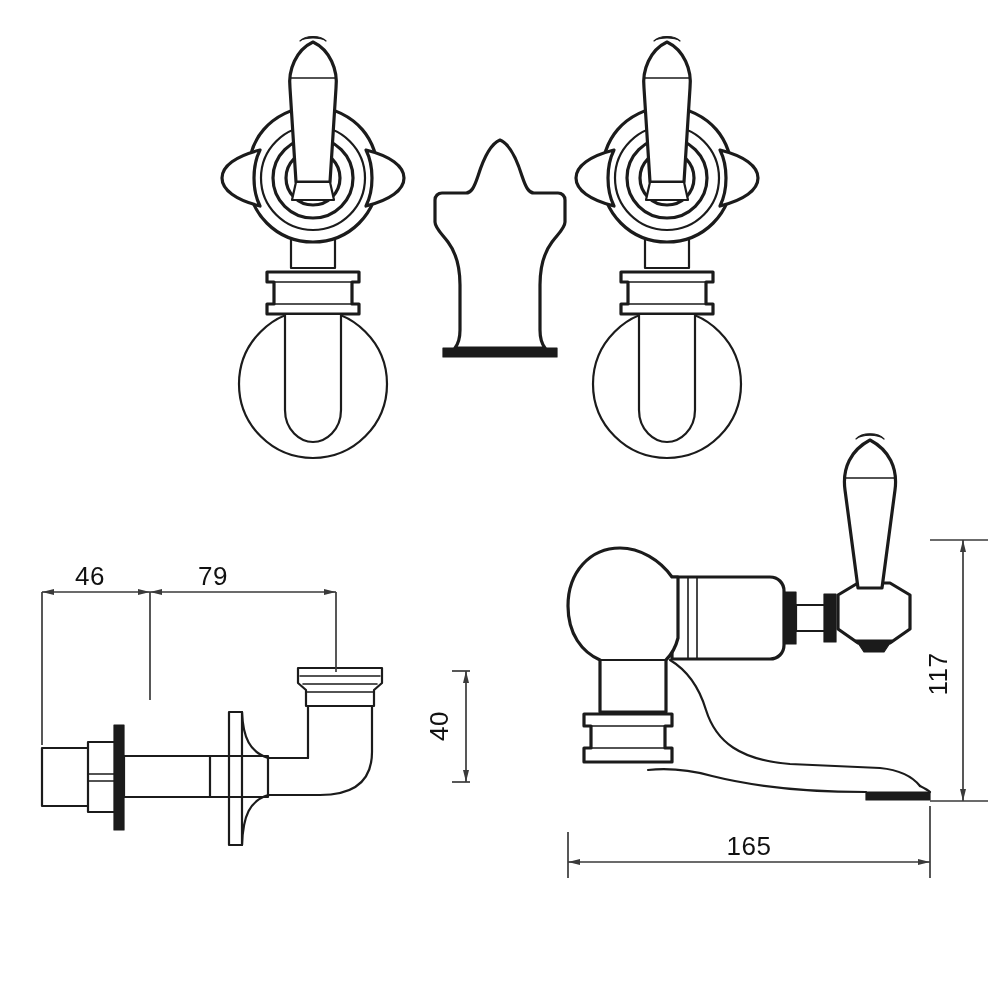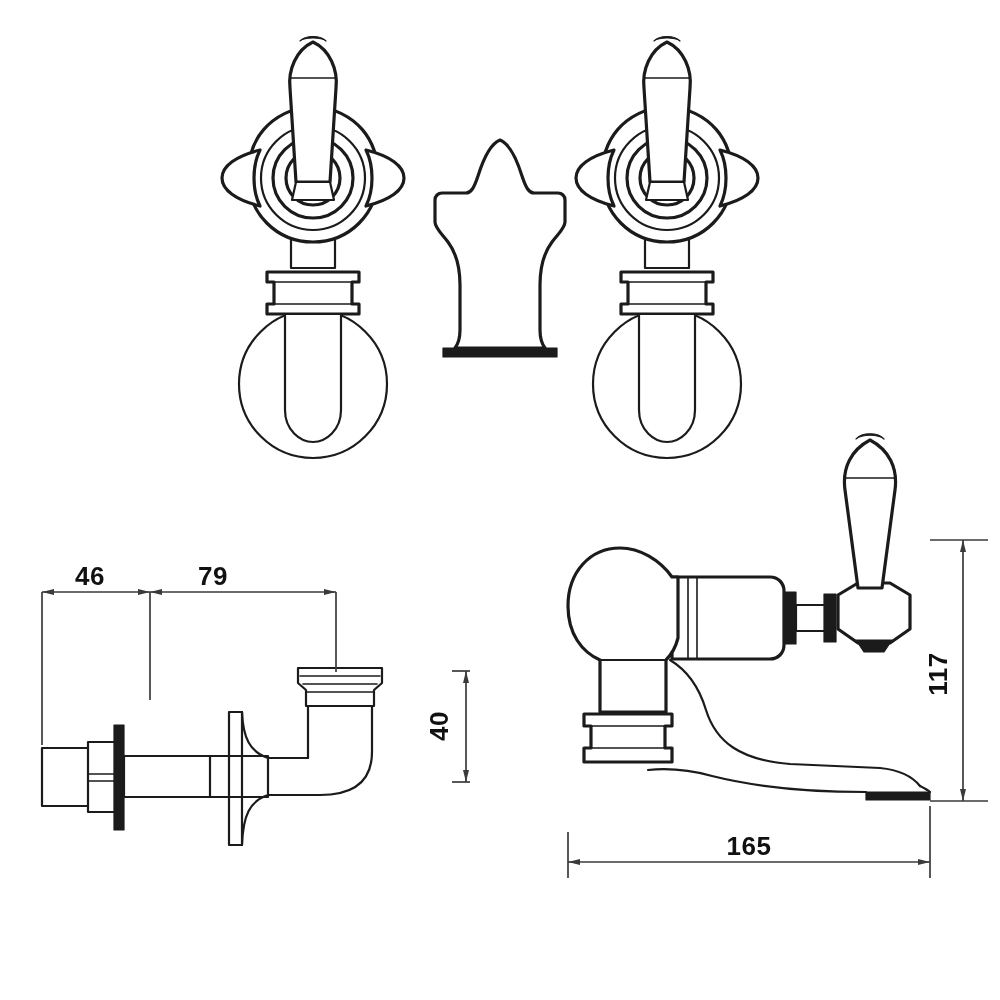--- a/index.html
+++ b/index.html
@@ -13,21 +13,20 @@
     height: 1000px;
     font-family: "Liberation Sans", sans-serif;
     overflow: hidden;
     position: relative;
   }
   #canvas-root {
     position: relative;
     width: 1000px;
     height: 1000px;
     background: #ffffff;
-    font-weight: bold;
   }
   svg.drawing {
     display: block;
     width: 1000px;
     height: 1000px;
   }
   .outline {
     fill: none;
     stroke: #1b1b1b;
     stroke-width: 3.2;

